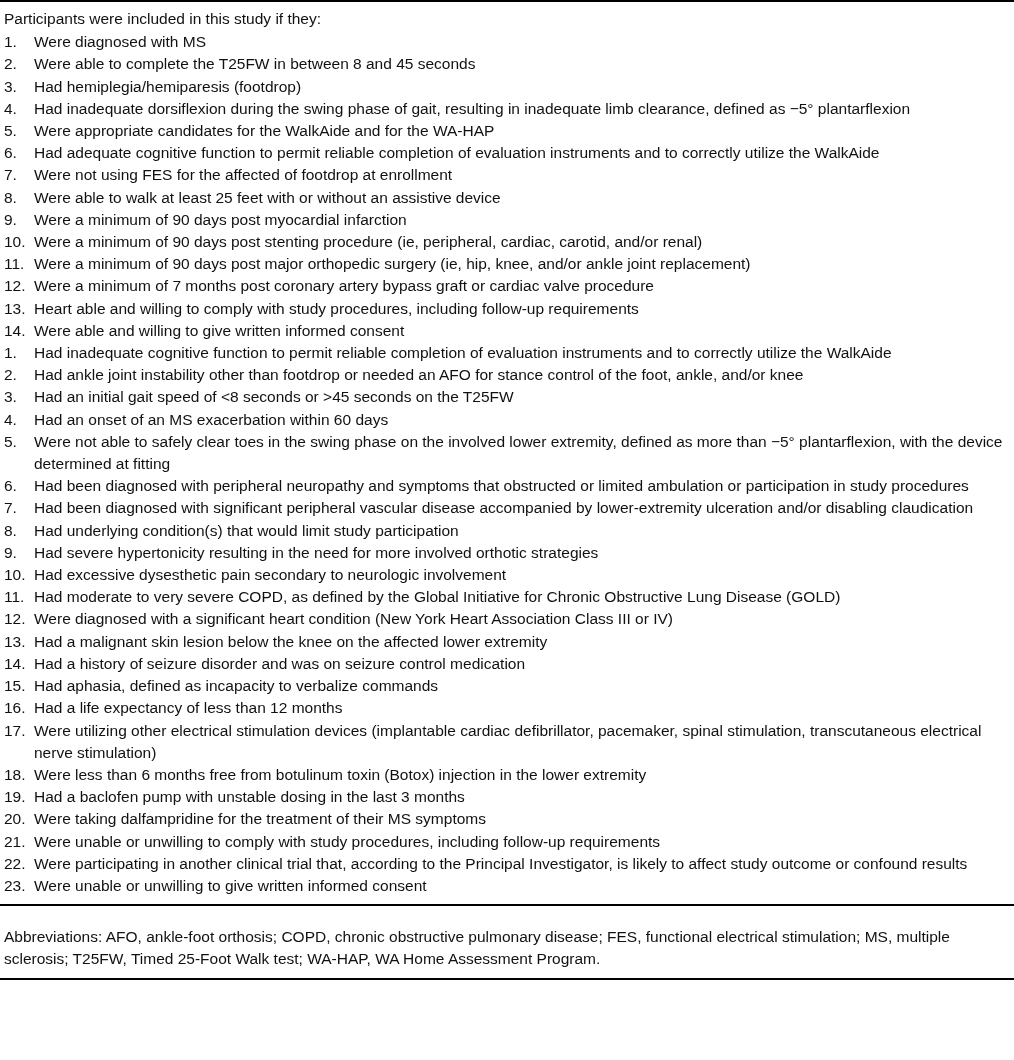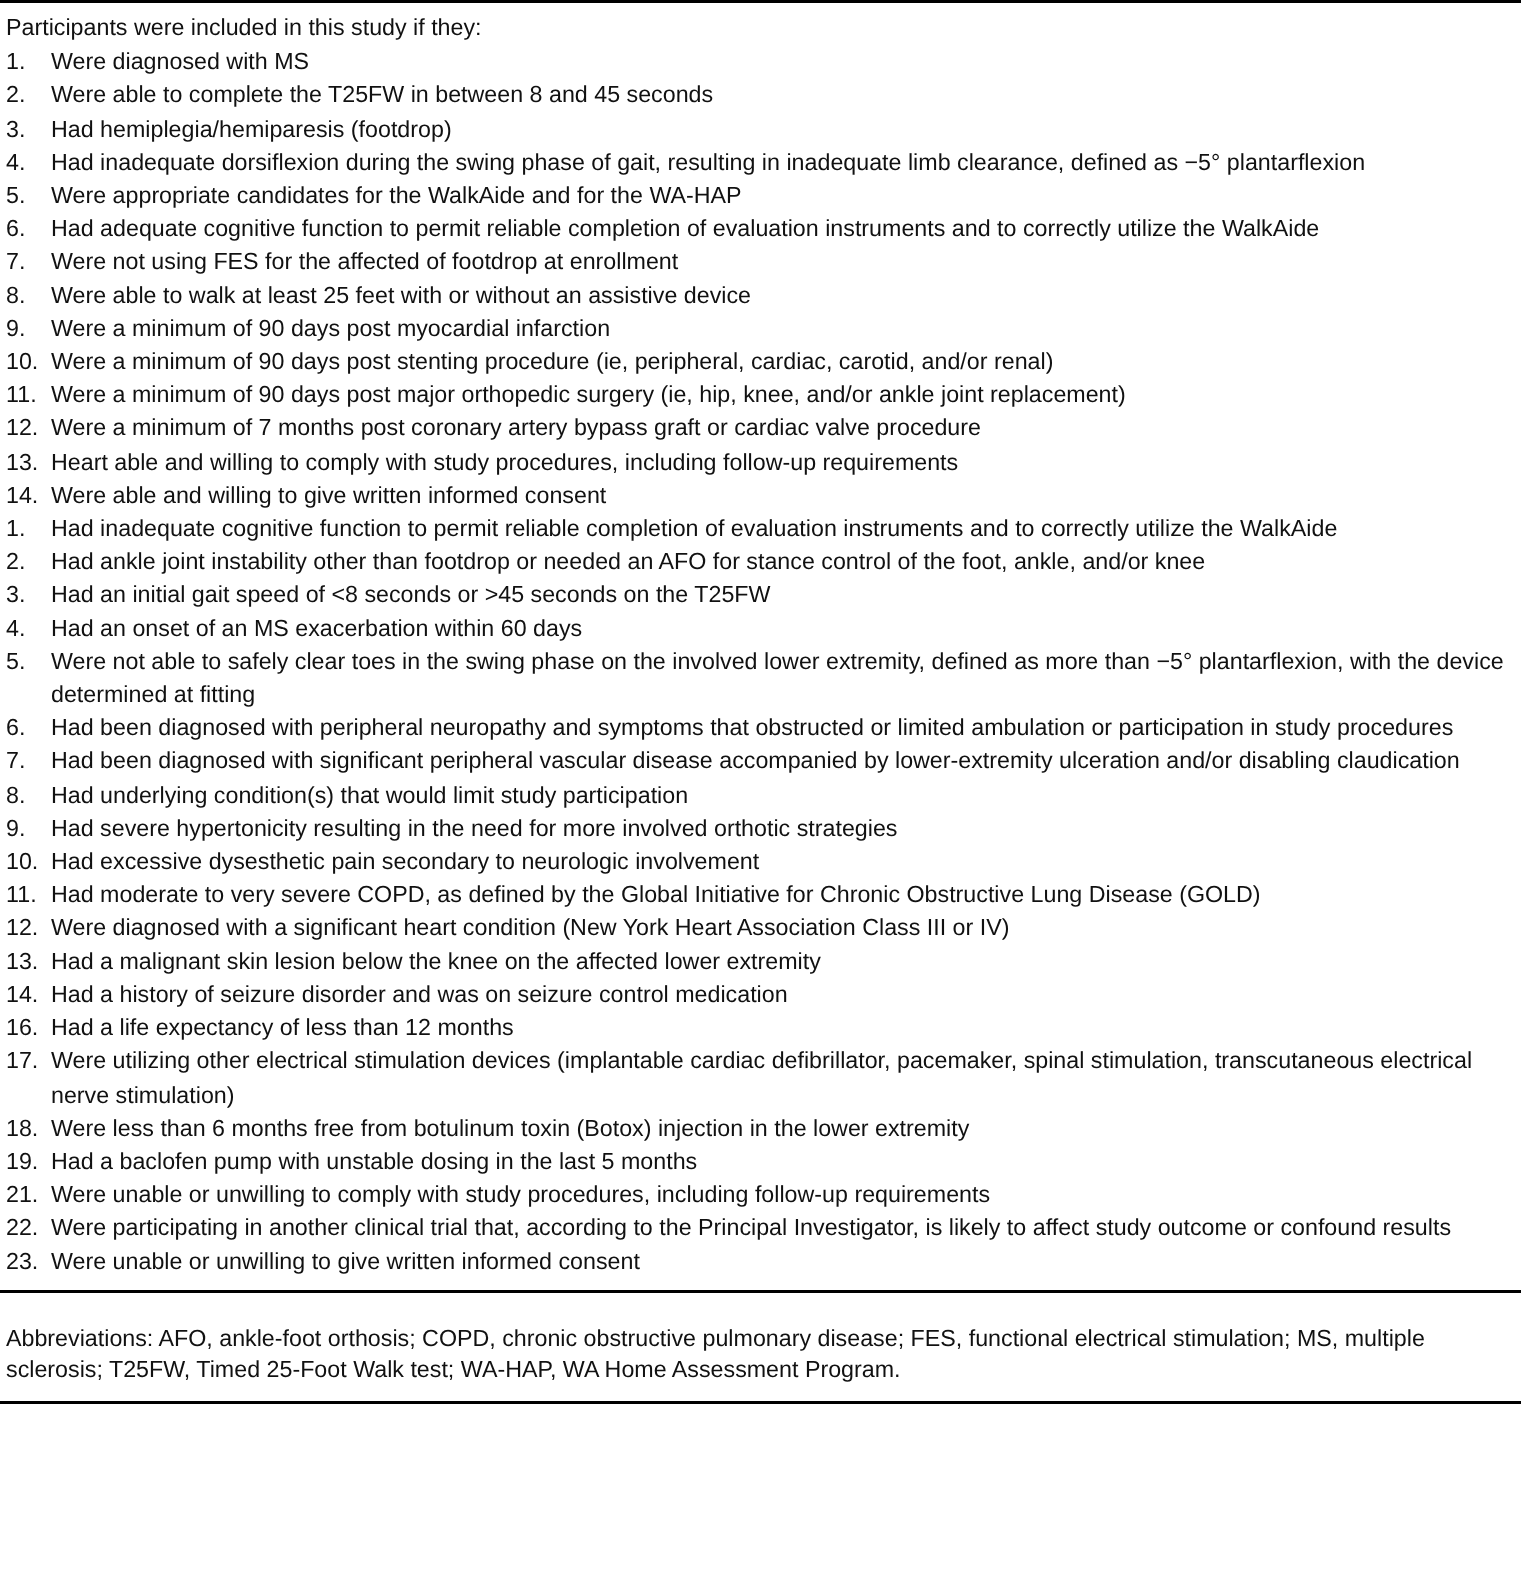--- a/index.html
+++ b/index.html
@@ -184,34 +184,42 @@
         </li>
         <li>
           <span class="num">13.</span>
           <span class="txt">Had a malignant skin lesion below the knee on the affected lower extremity</span>
         </li>
         <li>
           <span class="num">14.</span>
           <span class="txt">Had a history of seizure disorder and was on seizure control medication</span>
         </li>
         <li>
+          <span class="num">15.</span>
+          <span class="txt">Had aphasia, defined as incapacity to verbalize commands</span>
+        </li>
+        <li>
           <span class="num">16.</span>
           <span class="txt">Had a life expectancy of less than 12 months</span>
         </li>
         <li>
           <span class="num">17.</span>
           <span class="txt">Were utilizing other electrical stimulation devices (implantable cardiac defibrillator, pacemaker, spinal stimulation, transcutaneous electrical nerve stimulation)</span>
         </li>
         <li>
           <span class="num">18.</span>
           <span class="txt">Were less than 6 months free from botulinum toxin (Botox) injection in the lower extremity</span>
         </li>
         <li>
           <span class="num">19.</span>
-          <span class="txt">Had a baclofen pump with unstable dosing in the last 5 months</span>
+          <span class="txt">Had a baclofen pump with unstable dosing in the last 3 months</span>
+        </li>
+        <li>
+          <span class="num">20.</span>
+          <span class="txt">Were taking dalfampridine for the treatment of their MS symptoms</span>
         </li>
         <li>
           <span class="num">21.</span>
           <span class="txt">Were unable or unwilling to comply with study procedures, including follow-up requirements</span>
         </li>
         <li>
           <span class="num">22.</span>
           <span class="txt">Were participating in another clinical trial that, according to the Principal Investigator, is likely to affect study outcome or confound results</span>
         </li>
         <li>

